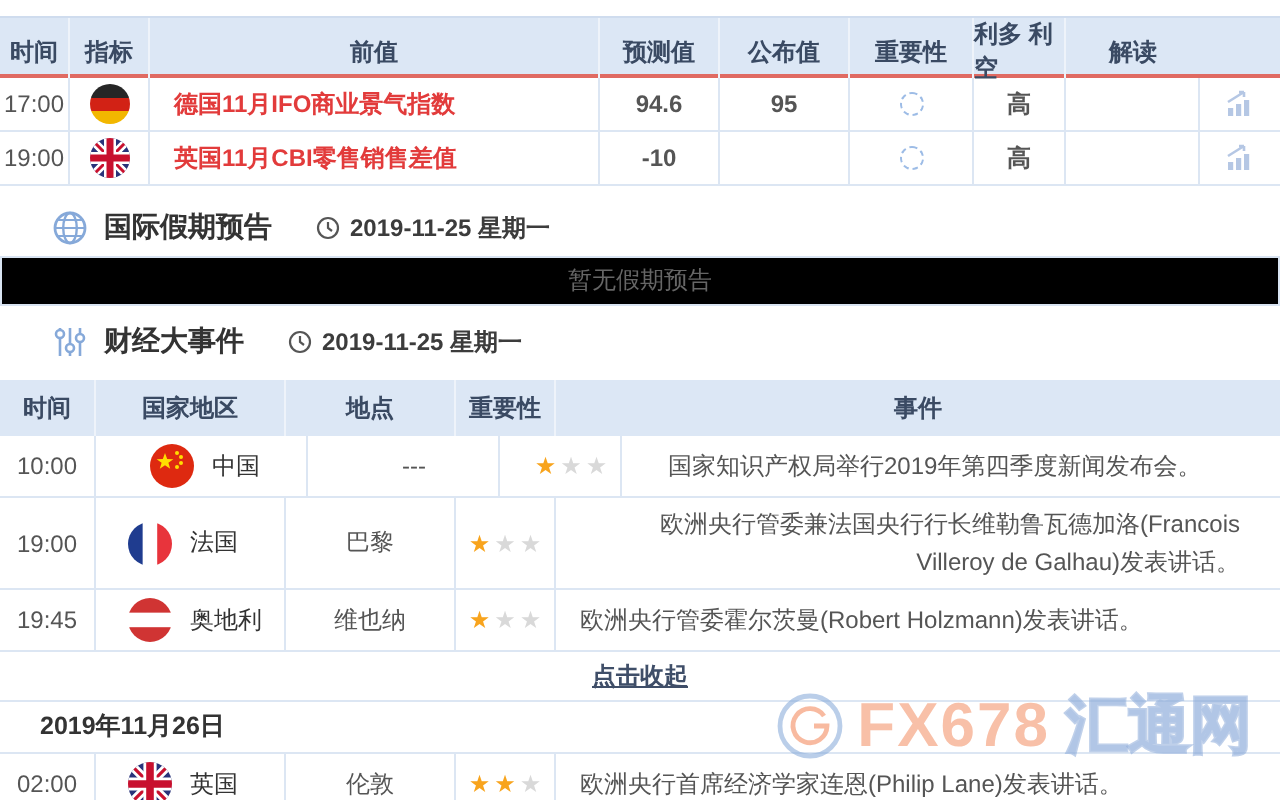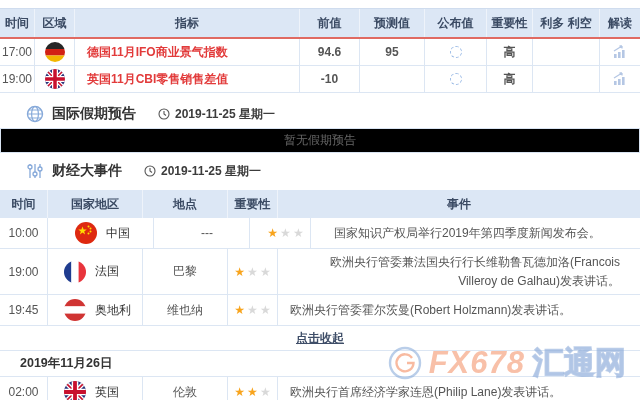--- a/index.html
+++ b/index.html
@@ -76,35 +76,34 @@
     height:26px; display:flex; align-items:center; padding-left:20px;
     font-weight:bold; color:#333; font-size:12.5px; border-bottom:1px solid #dce6f3; background:#fff;
   }
 
   
   .watermark {
     position:absolute; top:342px; right:14px; display:flex; align-items:center;
     pointer-events:none; z-index:5;
   }
   .wm-brand {
-    font-size:31px; font-weight:bold; color:rgba(243,140,96,0.55); letter-spacing:1px; margin-left:6px;font-style:italic;
+    font-size:31px; font-weight:bold; color:rgba(243,140,96,0.55); letter-spacing:1px; margin-left:6px;
   }
   .wm-site {
     font-size:31px; font-weight:bold; margin-left:8px;
     color:rgba(148,176,219,0.28);
     -webkit-text-stroke:1.5px rgba(138,170,216,0.55);
   }
 </style>
 </head>
 <body>
 
 <div class="econ-table">
   <div class="grid-econ econ-head">
     <div class="cell">时间</div>
-    <div class="cell">区域</div>
     <div class="cell">指标</div>
     <div class="cell">前值</div>
     <div class="cell">预测值</div>
     <div class="cell">公布值</div>
     <div class="cell">重要性</div>
     <div class="cell">利多 利空</div>
     <div class="cell">解读</div>
   </div>
 
   <div class="grid-econ econ-row">

